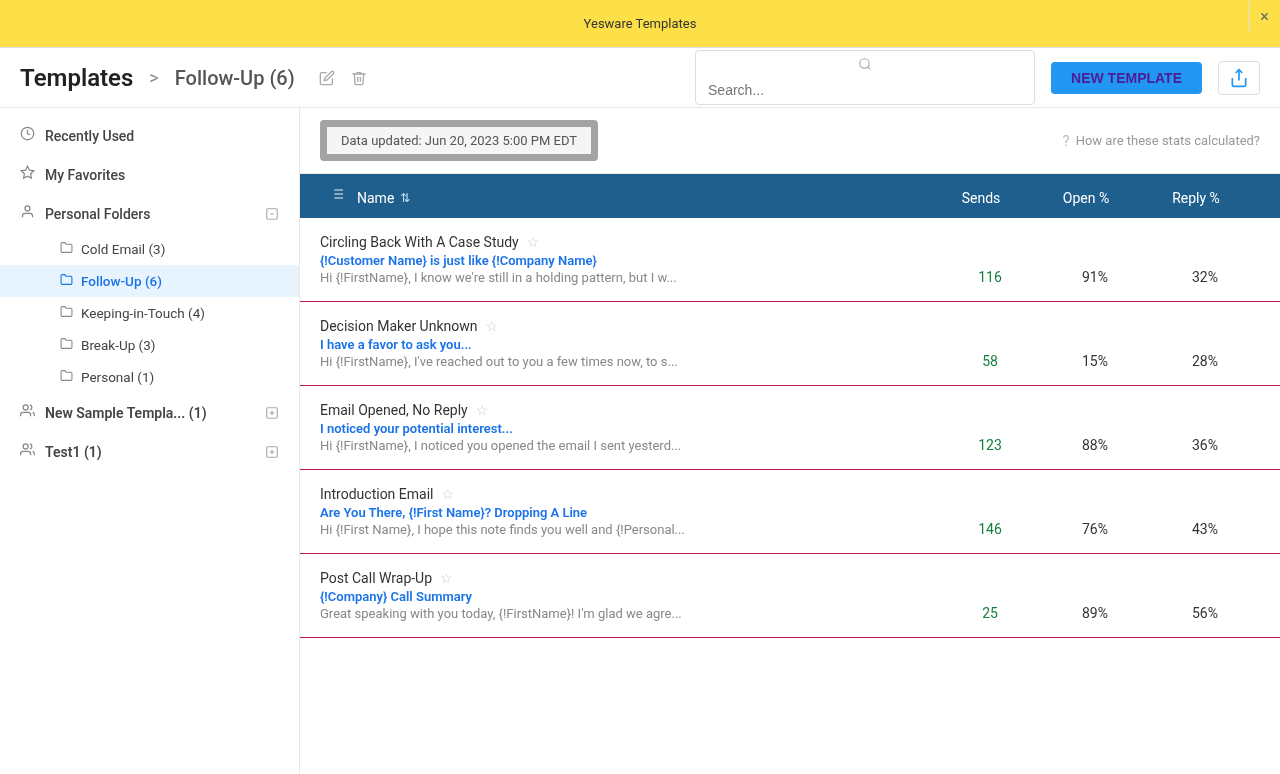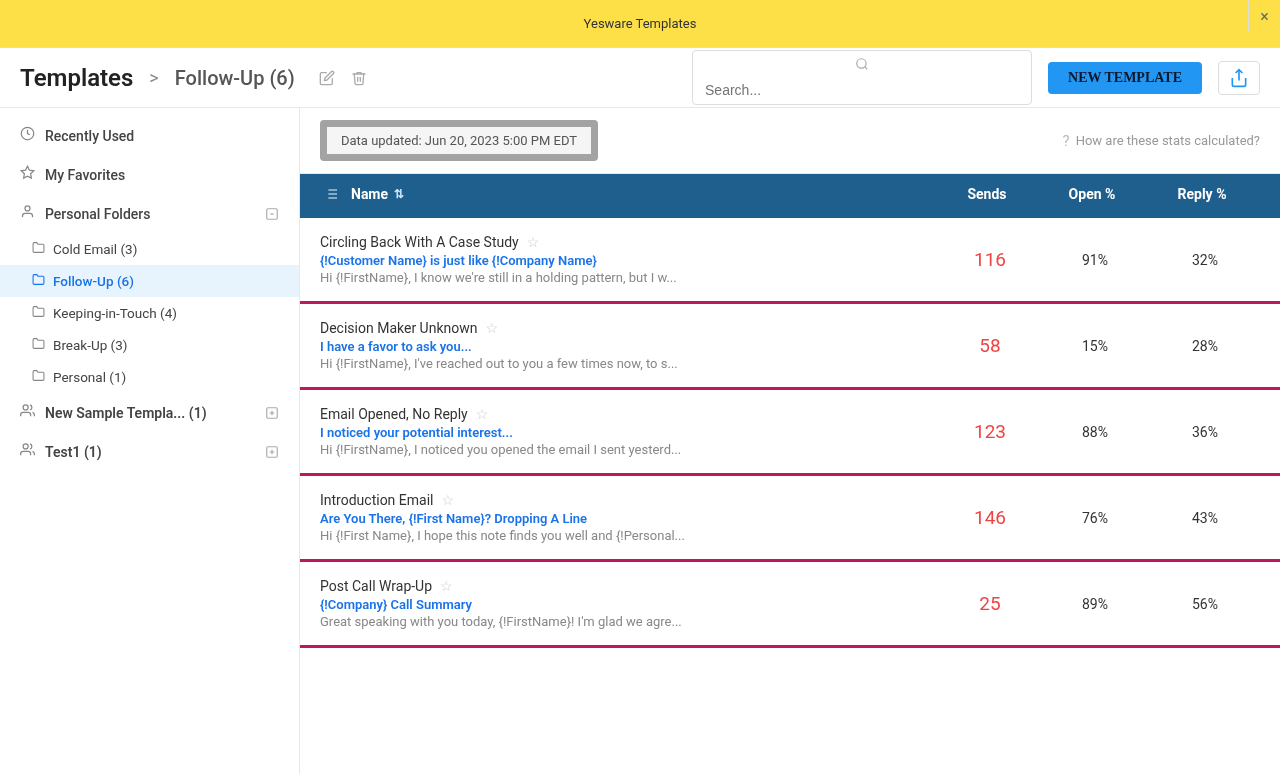--- a/index.html
+++ b/index.html
@@ -38,24 +38,23 @@
       border-radius: 4px; padding: 6px 12px; gap: 8px; width: 340px;
       background: #fff;
       flex-direction: column;
     }
     .search-icon { color: #aaa; font-size: 14px; }
     .search-input {
       border: none; outline: none; font-size: 14px; color: #333;
       width: 100%; background: transparent;
     }
     .new-template-btn {
-      background: #2196f3; color: #0f172a; border: none; border-radius: 4px;
+      background: #2196f3; color: #4c1d95; border: none; border-radius: 4px;
       padding: 8px 20px; font-size: 14px; font-weight: 600; cursor: pointer;
       white-space: nowrap;
-      font-family: Liberation Serif, serif;
     }
     .share-btn {
       background: none; border: 1px solid #ddd; border-radius: 4px;
       padding: 6px 10px; cursor: pointer; color: #2196f3; font-size: 18px;
       display: flex; align-items: center;
     }
 
     
     .layout { display: flex; height: calc(774px - 32px - 60px); }
 
@@ -64,21 +63,21 @@
       width: 300px; min-width: 300px; border-right: 1px solid #e8e8e8;
       overflow-y: auto; padding: 8px 0;
     }
     .sidebar-section {
       display: flex; align-items: center; gap: 10px;
       padding: 10px 20px; cursor: pointer; font-size: 14px; color: #444; font-weight: 500;
     }
     .sidebar-section-icon { font-size: 15px; color: #888; }
     .sidebar-folder-item {
       display: flex; align-items: center; gap: 8px;
-      padding: 8px 20px 8px 32px; cursor: pointer; font-size: 13.5px; color: #444;
+      padding: 8px 20px 8px 60px; cursor: pointer; font-size: 13.5px; color: #444;
     }
     .sidebar-folder-item.active { background: #e8f4fd; color: #1a73e8; font-weight: 500; }
     .sidebar-folder-icon { font-size: 13px; color: #888; }
     .sidebar-folder-item.active .sidebar-folder-icon { color: #1a73e8; }
     .sidebar-group-item {
       display: flex; align-items: center; gap: 10px;
       padding: 10px 20px; cursor: pointer; font-size: 14px; color: #444; font-weight: 600;
     }
     .sidebar-group-icon { font-size: 15px; color: #888; }
     .sidebar-add-btn {
@@ -98,42 +97,42 @@
     }
     .data-updated {
       background: #f5f5f5; border: 7px solid #a3a3a3; border-radius: 4px;
       padding: 6px 14px; font-size: 13px; color: #555;
     }
     .stats-help { font-size: 13px; color: #999; display: flex; align-items: center; gap: 6px; }
     .stats-help-icon { color: #bbb; font-size: 15px; }
 
     
     .table-header {
-      display: flex; align-items: flex-start;
+      display: flex; align-items: flex-end;
       background: #1e5f8e; color: #fff;
-      padding: 12px 23px; font-size: 14px; font-weight: 700;
+      padding: 12px 29px; font-size: 14px; font-weight: 400;
     }
     .table-filter-icon { margin-right: 12px; color: #cce4f7; font-size: 16px; cursor: pointer; }
     .col-name { flex: 1; display: flex; align-items: center; gap: 6px; cursor: pointer; }
     .col-sort { font-size: 12px; color: #cce4f7; }
     .col-sends { width: 100px; text-align: center; }
     .col-open { width: 110px; text-align: center; }
     .col-reply { width: 110px; text-align: center; }
 
     .table-row {
-      display: flex; align-items: center;
-      padding: 16px 20px; border-bottom: 3px solid #be185d;
+      display: flex; align-items: flex-end;
+      padding: 16px 20px; border-bottom: 1px solid #be185d;
       cursor: pointer;
     }
     .row-info { flex: 1; }
     .row-title { font-size: 14px; color: #333; margin-bottom: 3px; display: flex; align-items: center; gap: 8px; }
     .row-subtitle { font-size: 13px; color: #1a73e8; font-weight: 600; margin-bottom: 2px; }
     .row-preview { font-size: 13px; color: #888; }
     .row-star { color: #ccc; cursor: pointer; font-size: 14px; }
-    .cell-sends { width: 100px; text-align: center; font-size: 19px; color: #ef4444; }
+    .cell-sends { width: 100px; text-align: center; font-size: 14px; color: #15803d; }
     .cell-open { width: 110px; text-align: center; font-size: 14px; color: #333; }
     .cell-reply { width: 110px; text-align: center; font-size: 14px; color: #333; }
   </style>
 </head>
 <body>
 
 <div class="title-bar">
   <span class="title-bar-text">Yesware Templates</span>
   <div class="title-bar-close">×</div>
 </div>

